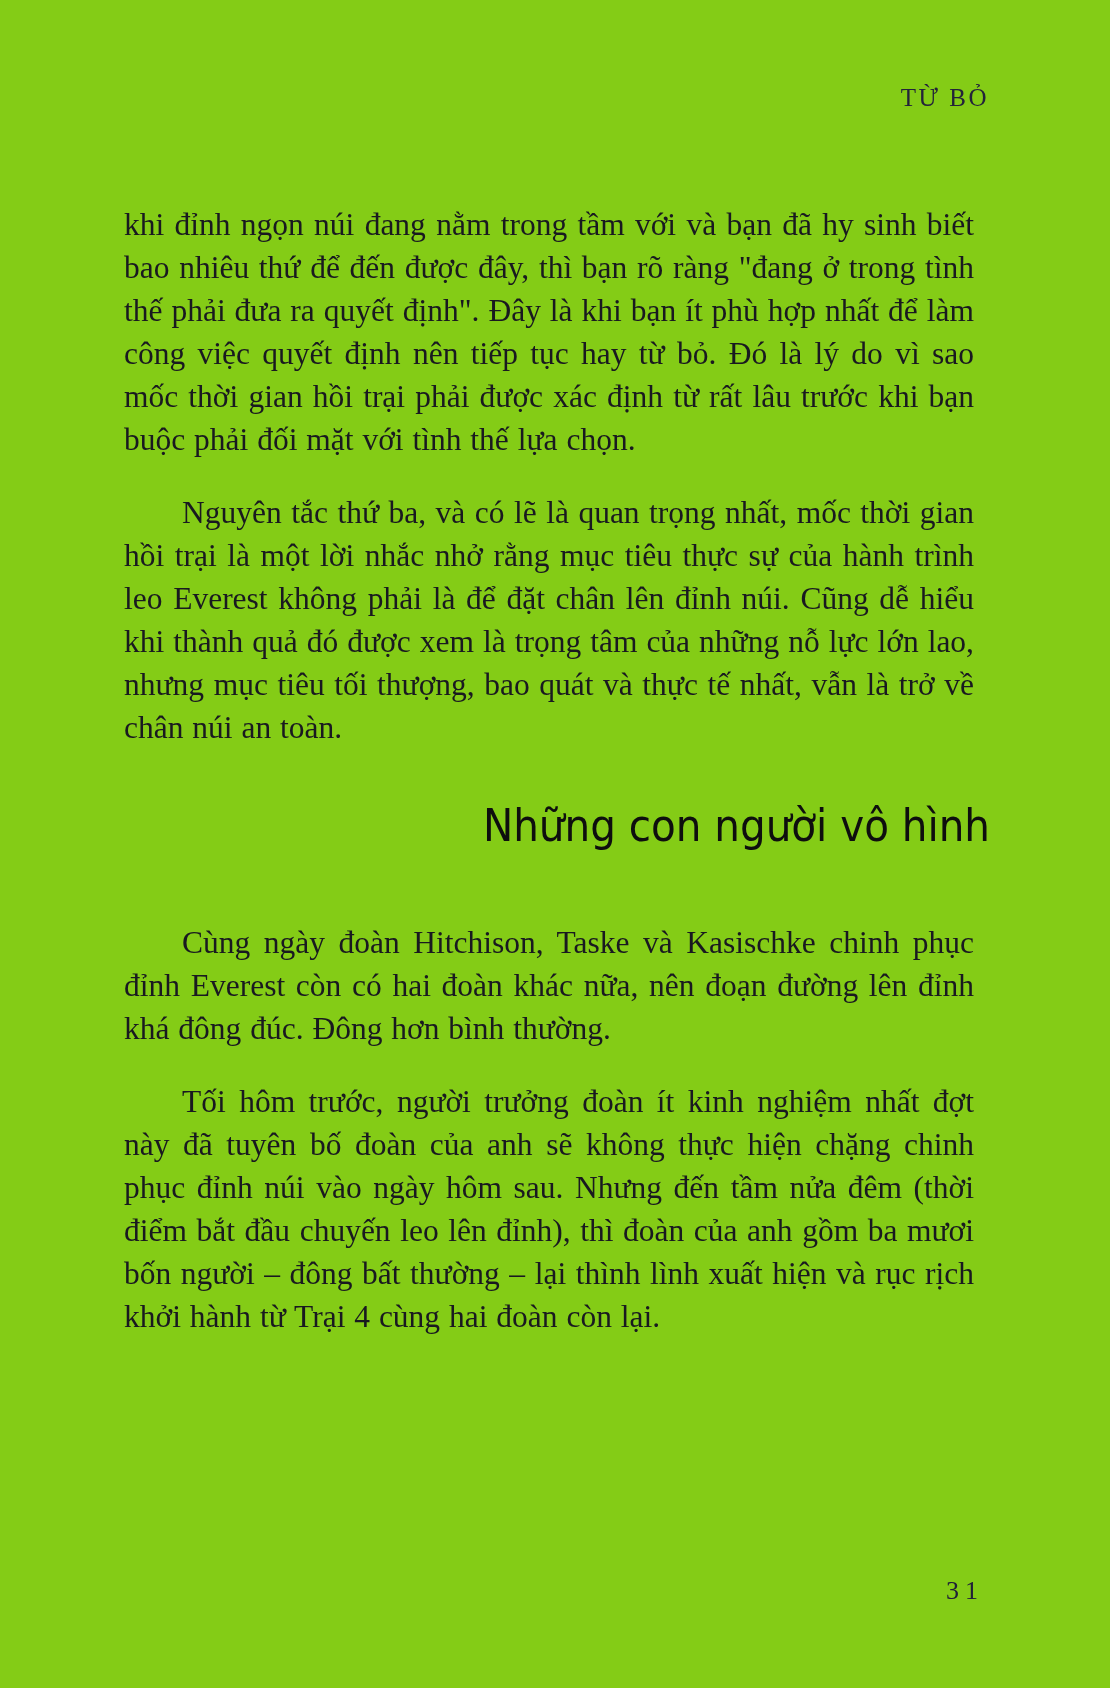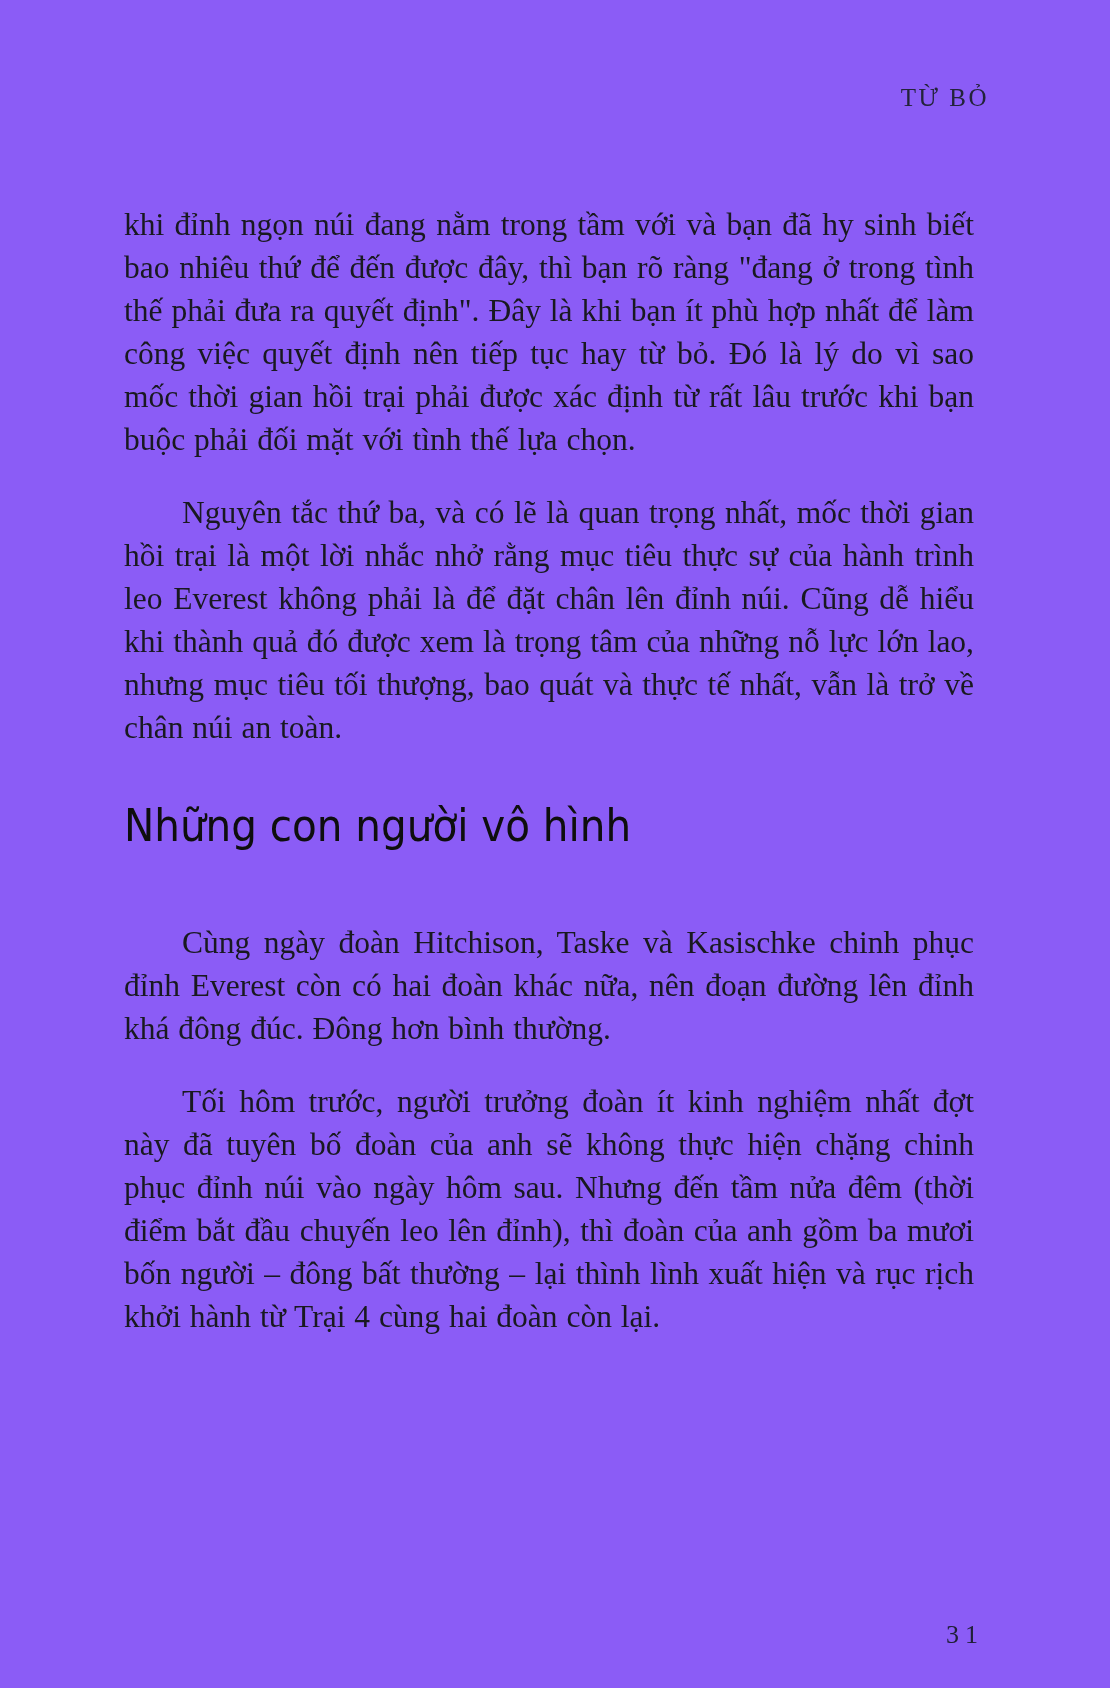--- a/index.html
+++ b/index.html
@@ -1,20 +1,20 @@
 <!DOCTYPE html>
 <html><head>
 <meta charset="utf-8">
 <style>
   html, body { margin: 0; padding: 0; background: #ffffff; }
   .page {
     position: relative;
     width: 1110px;
     height: 1688px;
-    background: #8b5cf6;
+    background: #84cc16;
     font-family: "Liberation Serif", serif;
     color: #191920;
     overflow: hidden;
   }
   .running-header {
     position: absolute;
     top: 84px;
     right: 121px;
     font-size: 25px;
     letter-spacing: 2.5px;
@@ -30,32 +30,32 @@
     margin: 0 16px 30px 0;
     font-size: 31.5px;
     line-height: 43px;
     text-align: justify;
     text-indent: 58px;
     word-spacing: 1px;
   }
   .text-block p.continuation { text-indent: 0; }
   .section-heading {
     margin: 46px 0 64px 0;
-    text-align: left;
+    text-align: right;
     font-family: "DejaVu Sans", sans-serif;
     font-weight: 500;
     font-stretch: condensed;
     font-size: 45px;
     line-height: 62px;
     color: #0e0e0e;
   }
   .section-heading span { display: block; }
   .page-number {
     position: absolute;
-    top: 1620px;
+    top: 1576px;
     right: 126px;
     font-size: 26px;
     letter-spacing: 6px;
     color: #202038;
   }
 </style>
 </head>
 <body>
 
 <div class="page">

